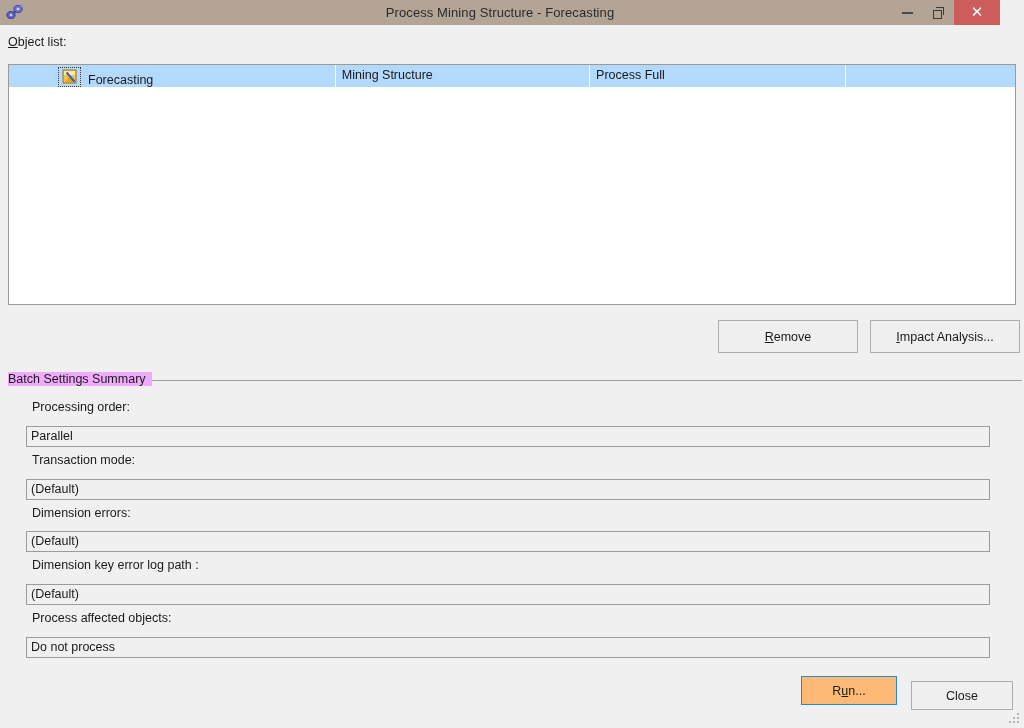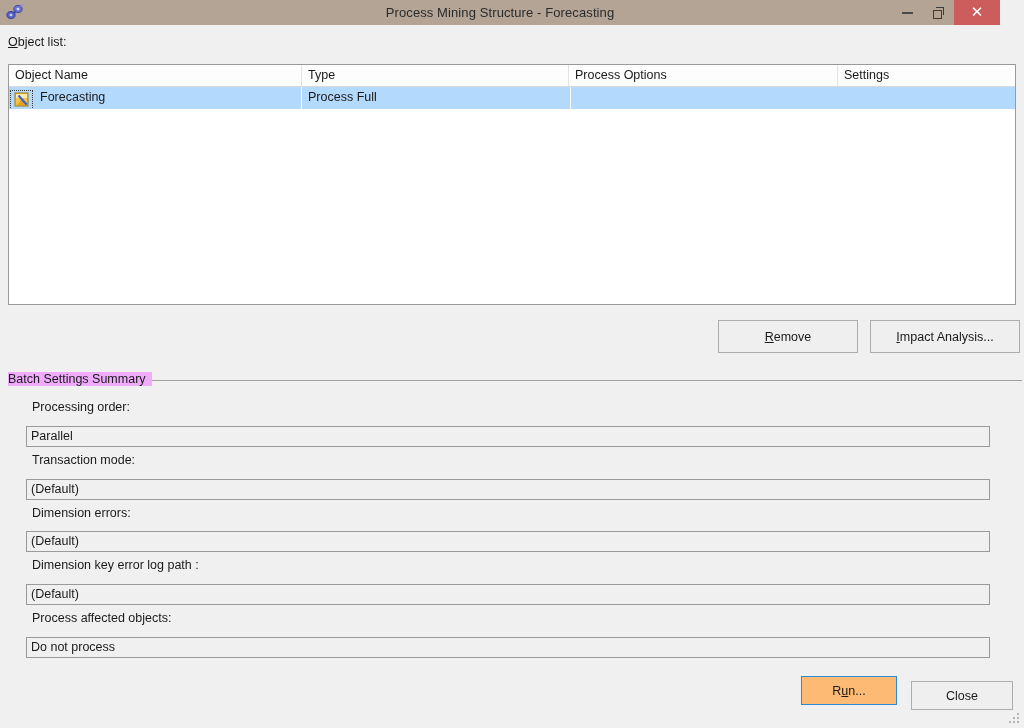--- a/index.html
+++ b/index.html
@@ -156,21 +156,22 @@
     position: relative;
   }
   .col-name    { width: 293px; }
   .col-type    { width: 267px; }
   .col-options { width: 269px; }
   .col-settings{ width: 177px; border-right: none; }
 
   .lv-td.col-name {
     padding-left: 0;
     display: flex;
-    align-items: flex-start;
+    align-items: flex-end;
+    margin-left: 48px;
   }
   .row-icon-wrap {
     width: 23px;
     height: 20px;
     margin-left: 1px;
     display: flex;
     align-items: center;
     justify-content: center;
     border: 1px dotted #3a3a3a;
     box-sizing: border-box;
@@ -310,39 +311,34 @@
     </div>
     <div class="win-btn close">
       <span class="glyph-close">✕</span>
     </div>
   </div>
 </div>
 
 <div class="objlist-label"><u>O</u><span>bject list:</span></div>
 
 <div class="listbox">
-  <div class="lv-header">
-    <div class="lv-th col-name">Object Name</div>
-    <div class="lv-th col-type">Type</div>
-    <div class="lv-th col-options">Process Options</div>
-    <div class="lv-th col-settings">Settings</div>
-  </div>
   <div class="lv-row">
     <div class="lv-td col-name">
       <span class="row-icon-wrap">
         <svg width="16" height="16" viewBox="0 0 16 16">
           <rect x="1" y="1" width="13" height="13" fill="#f5c243" stroke="#9a7414" stroke-width="1"></rect>
           <rect x="2" y="2" width="11" height="4" fill="#fde9a8"></rect>
           <path d="M3 13 L8.5 6.5 L13 13 Z" fill="#e8a317"></path>
           <path d="M4.5 3.5 L12.5 12.5" stroke="#3b5fd0" stroke-width="2.1" fill="none"></path>
           <path d="M13 13 L11.2 12.2 L12.2 11.1 Z" fill="#3b5fd0"></path>
         </svg>
       </span>
       <span class="row-label">Forecasting</span>
     </div>
+    <div class="lv-td col-type">Mining Structure</div>
     <div class="lv-td col-options">Process Full</div>
     <div class="lv-td col-settings"></div>
   </div>
 </div>
 
 <div class="btn btn-remove">
     <span><u>R</u><span>emove</span></span>
   </div>
 
 <div class="btn btn-impact">

